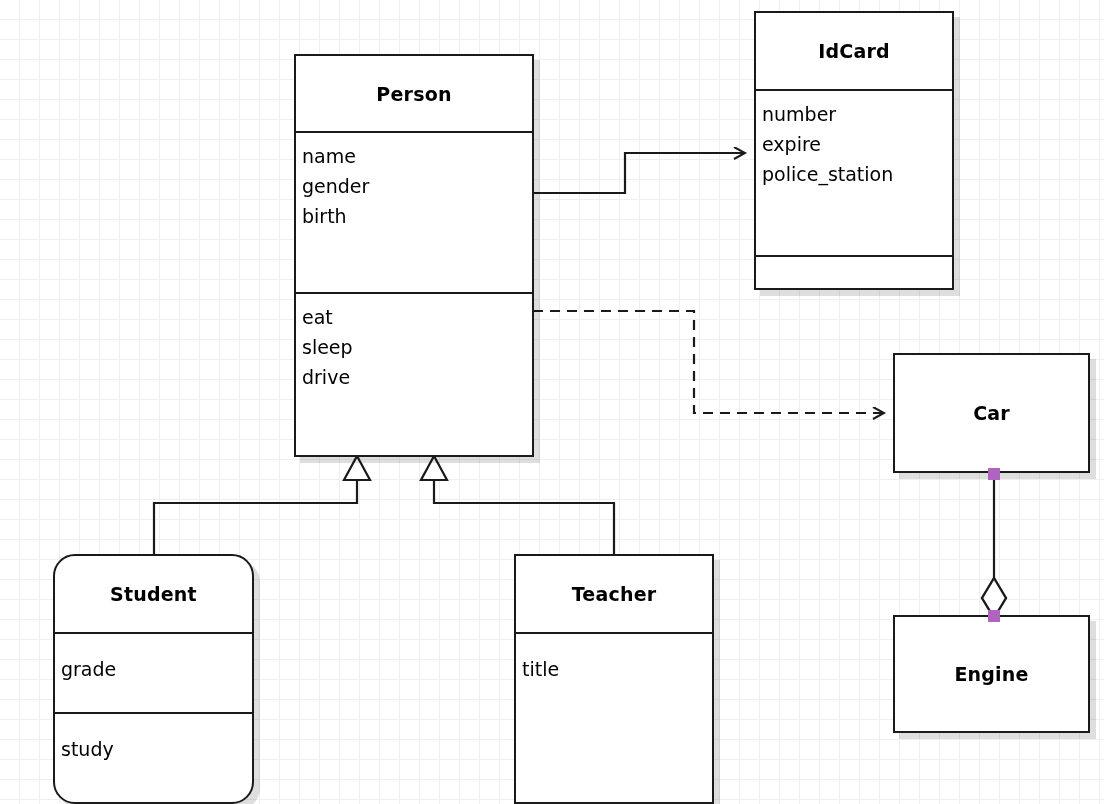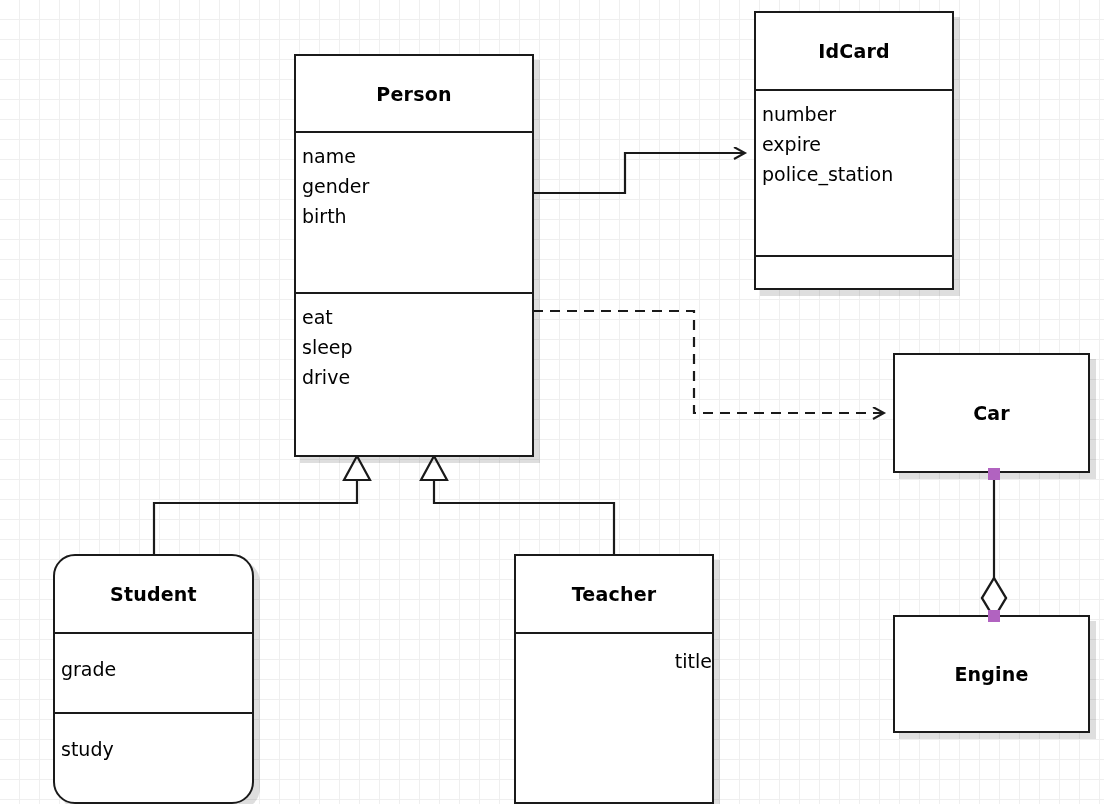--- a/index.html
+++ b/index.html
@@ -139,21 +139,21 @@
     <div class="compartment members" style="height:80px; padding-top:20px;">
       <div class="member">grade</div>
     </div>
     <div class="compartment members" style="height:90px; padding-top:20px;">
       <div class="member">study</div>
     </div>
   </div>
 
   <div class="uml-class" style="left:514px; top:554px; width:200px; height:250px;">
     <div class="compartment cls-title" style="height:76px;">Teacher</div>
-    <div class="compartment members" style="height:80px; padding-top:12px;text-align:right;">
+    <div class="compartment members" style="height:80px; padding-top:20px;">
       <div class="member">title</div>
     </div>
   </div>
 
   <div class="uml-class" style="left:893px; top:353px; width:197px; height:120px;">
     <div class="compartment cls-title" style="height:100%;">Car</div>
   </div>
 
   <div class="uml-class" style="left:893px; top:615px; width:197px; height:118px;">
     <div class="compartment cls-title" style="height:100%;">Engine</div>

